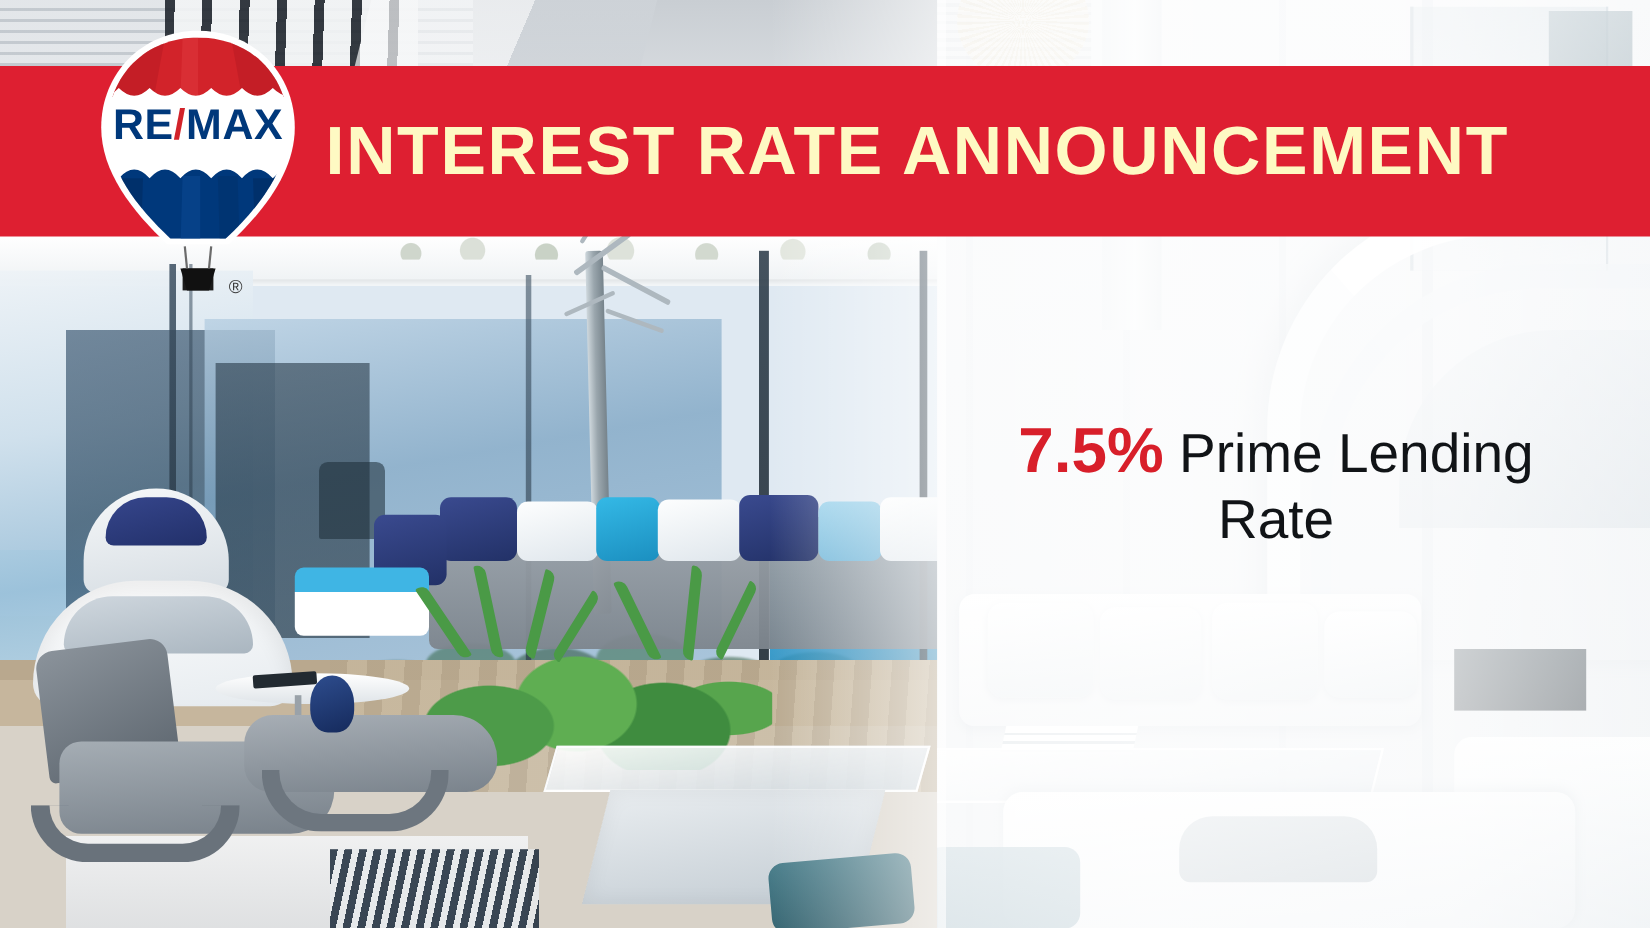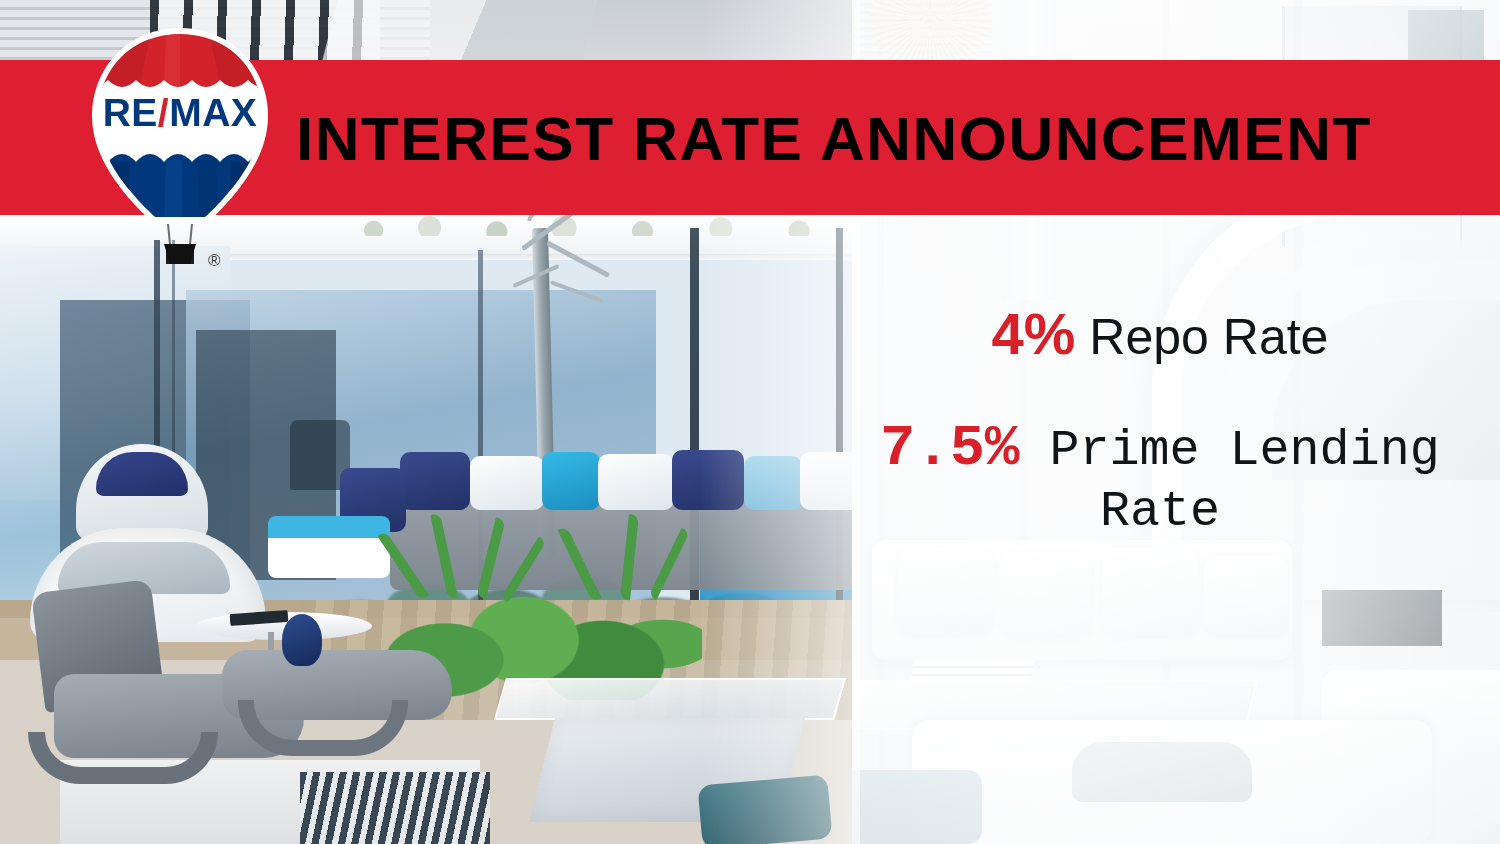--- a/index.html
+++ b/index.html
@@ -432,21 +432,21 @@
   
   .banner{
     position:absolute; left:0; top:60px; width:1500px; height:155px;
     background:#de1f31;
     display:flex; align-items:center;
     z-index:30;
   }
   .banner-title{
     position:absolute; left:296px; top:50%;
     transform:translateY(-50%);
-    color:#000000;
+    color:#fef9c3;
     font-size:62px;
     font-weight:bold;
     letter-spacing:1.5px;
     white-space:nowrap;
     font-family:"Liberation Sans", sans-serif;
   }
 
   
   .logo{
     position:absolute; left:80px; top:22px; width:200px; height:250px;
@@ -466,21 +466,21 @@
     line-height:1;
     margin-bottom:14px;
   }
   .rate-line{
     font-size:50px;
     color:#111417;
     line-height:1.16;
     font-weight:500;
     white-space:nowrap;
   }
-  .rate-line.two{ white-space:normal; margin-top:48px;font-family:Liberation Mono, monospace; }
+  .rate-line.two{ white-space:normal; margin-top:76px; }
   .pct{
     color:#d81f2a;
     font-weight:bold;
     font-size:58px;
   }
 </style>
 </head>
 <body>
 
 <div class="stage">
@@ -638,24 +638,20 @@
       <path d="M84 222 L116 222 L110 242 L90 242 Z" fill="#111111"></path>
       <line x1="88" y1="202" x2="90" y2="222" stroke="#6b6b6b" stroke-width="2"></line>
       <line x1="112" y1="202" x2="110" y2="222" stroke="#6b6b6b" stroke-width="2"></line>
 
       <text x="128" y="244" font-family="Liberation Sans, sans-serif" font-size="17" fill="#3a3a3a">®</text>
     </svg>
   </div>
 
   <div class="rates">
 
-    <div class="rate-line">
-      <span class="pct">4%</span>
-      <span>Repo Rate</span>
-    </div>
 
     <div class="rate-line two">
       <span class="pct">7.5%</span>
       <span>Prime Lending Rate</span>
     </div>
   </div>
 
 </div>
 
 </body></html>

